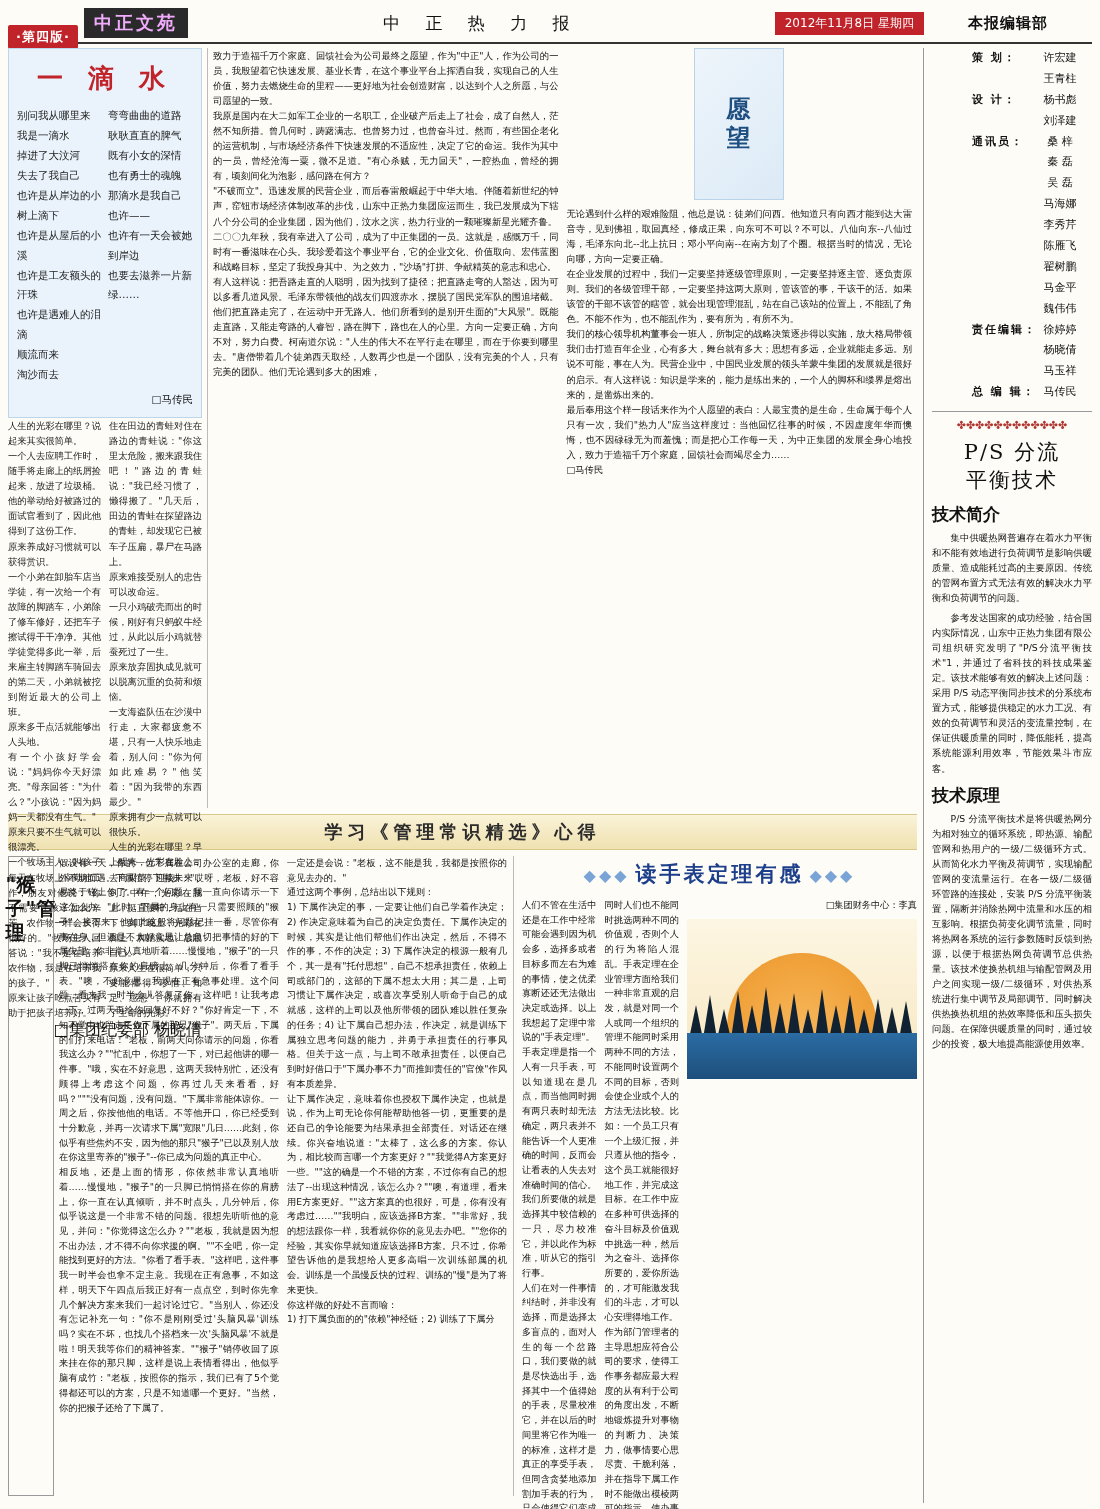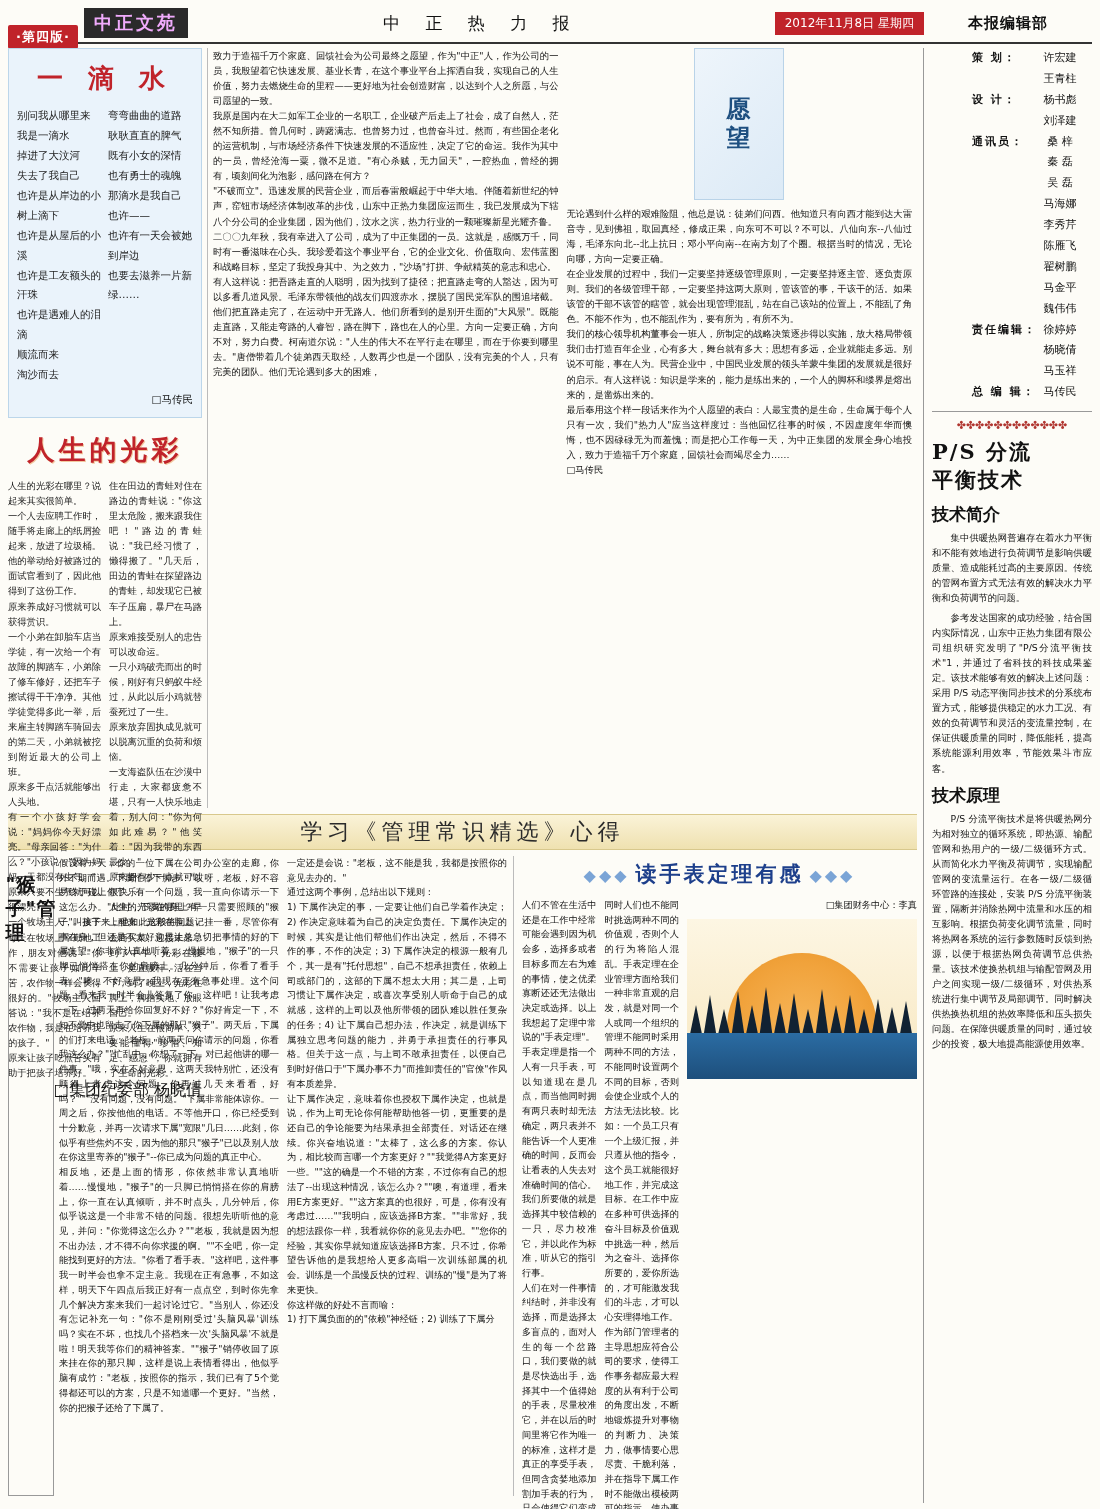--- a/index.html
+++ b/index.html
@@ -71,21 +71,21 @@
   }
   .wish span{display:block;line-height:1.2;}
 
   
   .banner{
     height:34px;margin:6px 0;background:linear-gradient(#faf3d8,#efe1b0);
     border-top:1px solid #d8c88c;border-bottom:1px solid #d8c88c;
     display:flex;align-items:center;justify-content:center;
   }
   .banner-text{
-    font-size:22px;font-weight:normal;letter-spacing:5px;color:#2b2b2b;
+    font-size:18px;font-weight:bold;letter-spacing:5px;color:#2b2b2b;
     font-family:"DejaVu Serif","Liberation Serif",serif;
   }
 
   
   .bottomblock{display:flex;height:640px;}
   .monkey{
     width:46px;border:1px solid #999;margin-right:5px;box-sizing:border-box;
     display:flex;flex-direction:column;align-items:center;justify-content:flex-start;
     padding-top:16px;
     font-size:19px;font-weight:bold;line-height:1.25;letter-spacing:1px;
@@ -112,21 +112,21 @@
   .tree{position:absolute;bottom:0;width:0;height:0;border-left:7px solid transparent;border-right:7px solid transparent;border-bottom:34px solid #123;}
 
   
   .rail-block{font-size:11px;line-height:1.9;margin-left:40px;}
   .rail-row{display:flex;}
   .rail-key{width:56px;letter-spacing:2px;font-weight:bold;white-space:nowrap;}
   .rail-val{flex:1;text-align:center;}
   .rail-sep{height:0;border-top:1px solid #999;margin:8px 0;}
   .wave{font-size:11px;color:#b0352f;letter-spacing:0px;text-align:center;line-height:1;margin:6px 0;overflow:hidden;height:12px;}
   .ps-title{
-    text-align:left;font-size:21px;font-weight:bold;letter-spacing:2px;line-height:1.35;margin:4px 0 8px;
+    text-align:center;font-size:21px;font-weight:normal;letter-spacing:2px;line-height:1.35;margin:4px 0 8px;
     font-family:"DejaVu Serif","Liberation Serif",serif;
   }
   .ps-sub{text-align:left;font-size:17px;font-weight:bold;margin:8px 0 4px;}
   .ps-body{font-size:9.3px;line-height:1.62;text-align:justify;}
   .ps-body p{margin:0 0 5px;text-indent:2em;}
 </style>
 </head>
 <body>
 
 <div class="page">
@@ -164,21 +164,20 @@
 既有小女的深情
 也有勇士的魂魄
 那滴水是我自己
 也许——
 也许有一天会被她到岸边
 也要去滋养一片新绿……</div>
             </div>
             <div class="poem-sign">□马传民</div>
           </div>
 
-          <div class="art-title">人生的光彩</div>
           <div class="body-cols">
             <div class="bc" style="white-space:pre-line">人生的光彩在哪里？说起来其实很简单。
 一个人去应聘工作时，随手将走廊上的纸屑捡起来，放进了垃圾桶。他的举动给好被路过的面试官看到了，因此他得到了这份工作。
 原来养成好习惯就可以获得赏识。
 一个小弟在卸胎车店当学徒，有一次给一个有故障的脚踏车，小弟除了修车修好，还把车子擦试得干干净净。其他学徒觉得多此一举，后来雇主转脚踏车骑回去的第二天，小弟就被挖到附近最大的公司上班。
 原来多干点活就能够出人头地。
 有一个小孩好学会说："妈妈你今天好漂亮。"母亲回答："为什么？"小孩说："因为妈妈一天都没有生气。"
 原来只要不生气就可以很漂亮。
 一个牧场主人，叫孩子每天在牧场上宰勤地工作，朋友对他说："你不需要让孩子如此辛苦，农作物一样会长得很好的。"牧场主人回答说："我不是在培养农作物，我是在培养我的孩子。"
 原来让孩子吃点苦头有助于把孩子培养好。</div>

